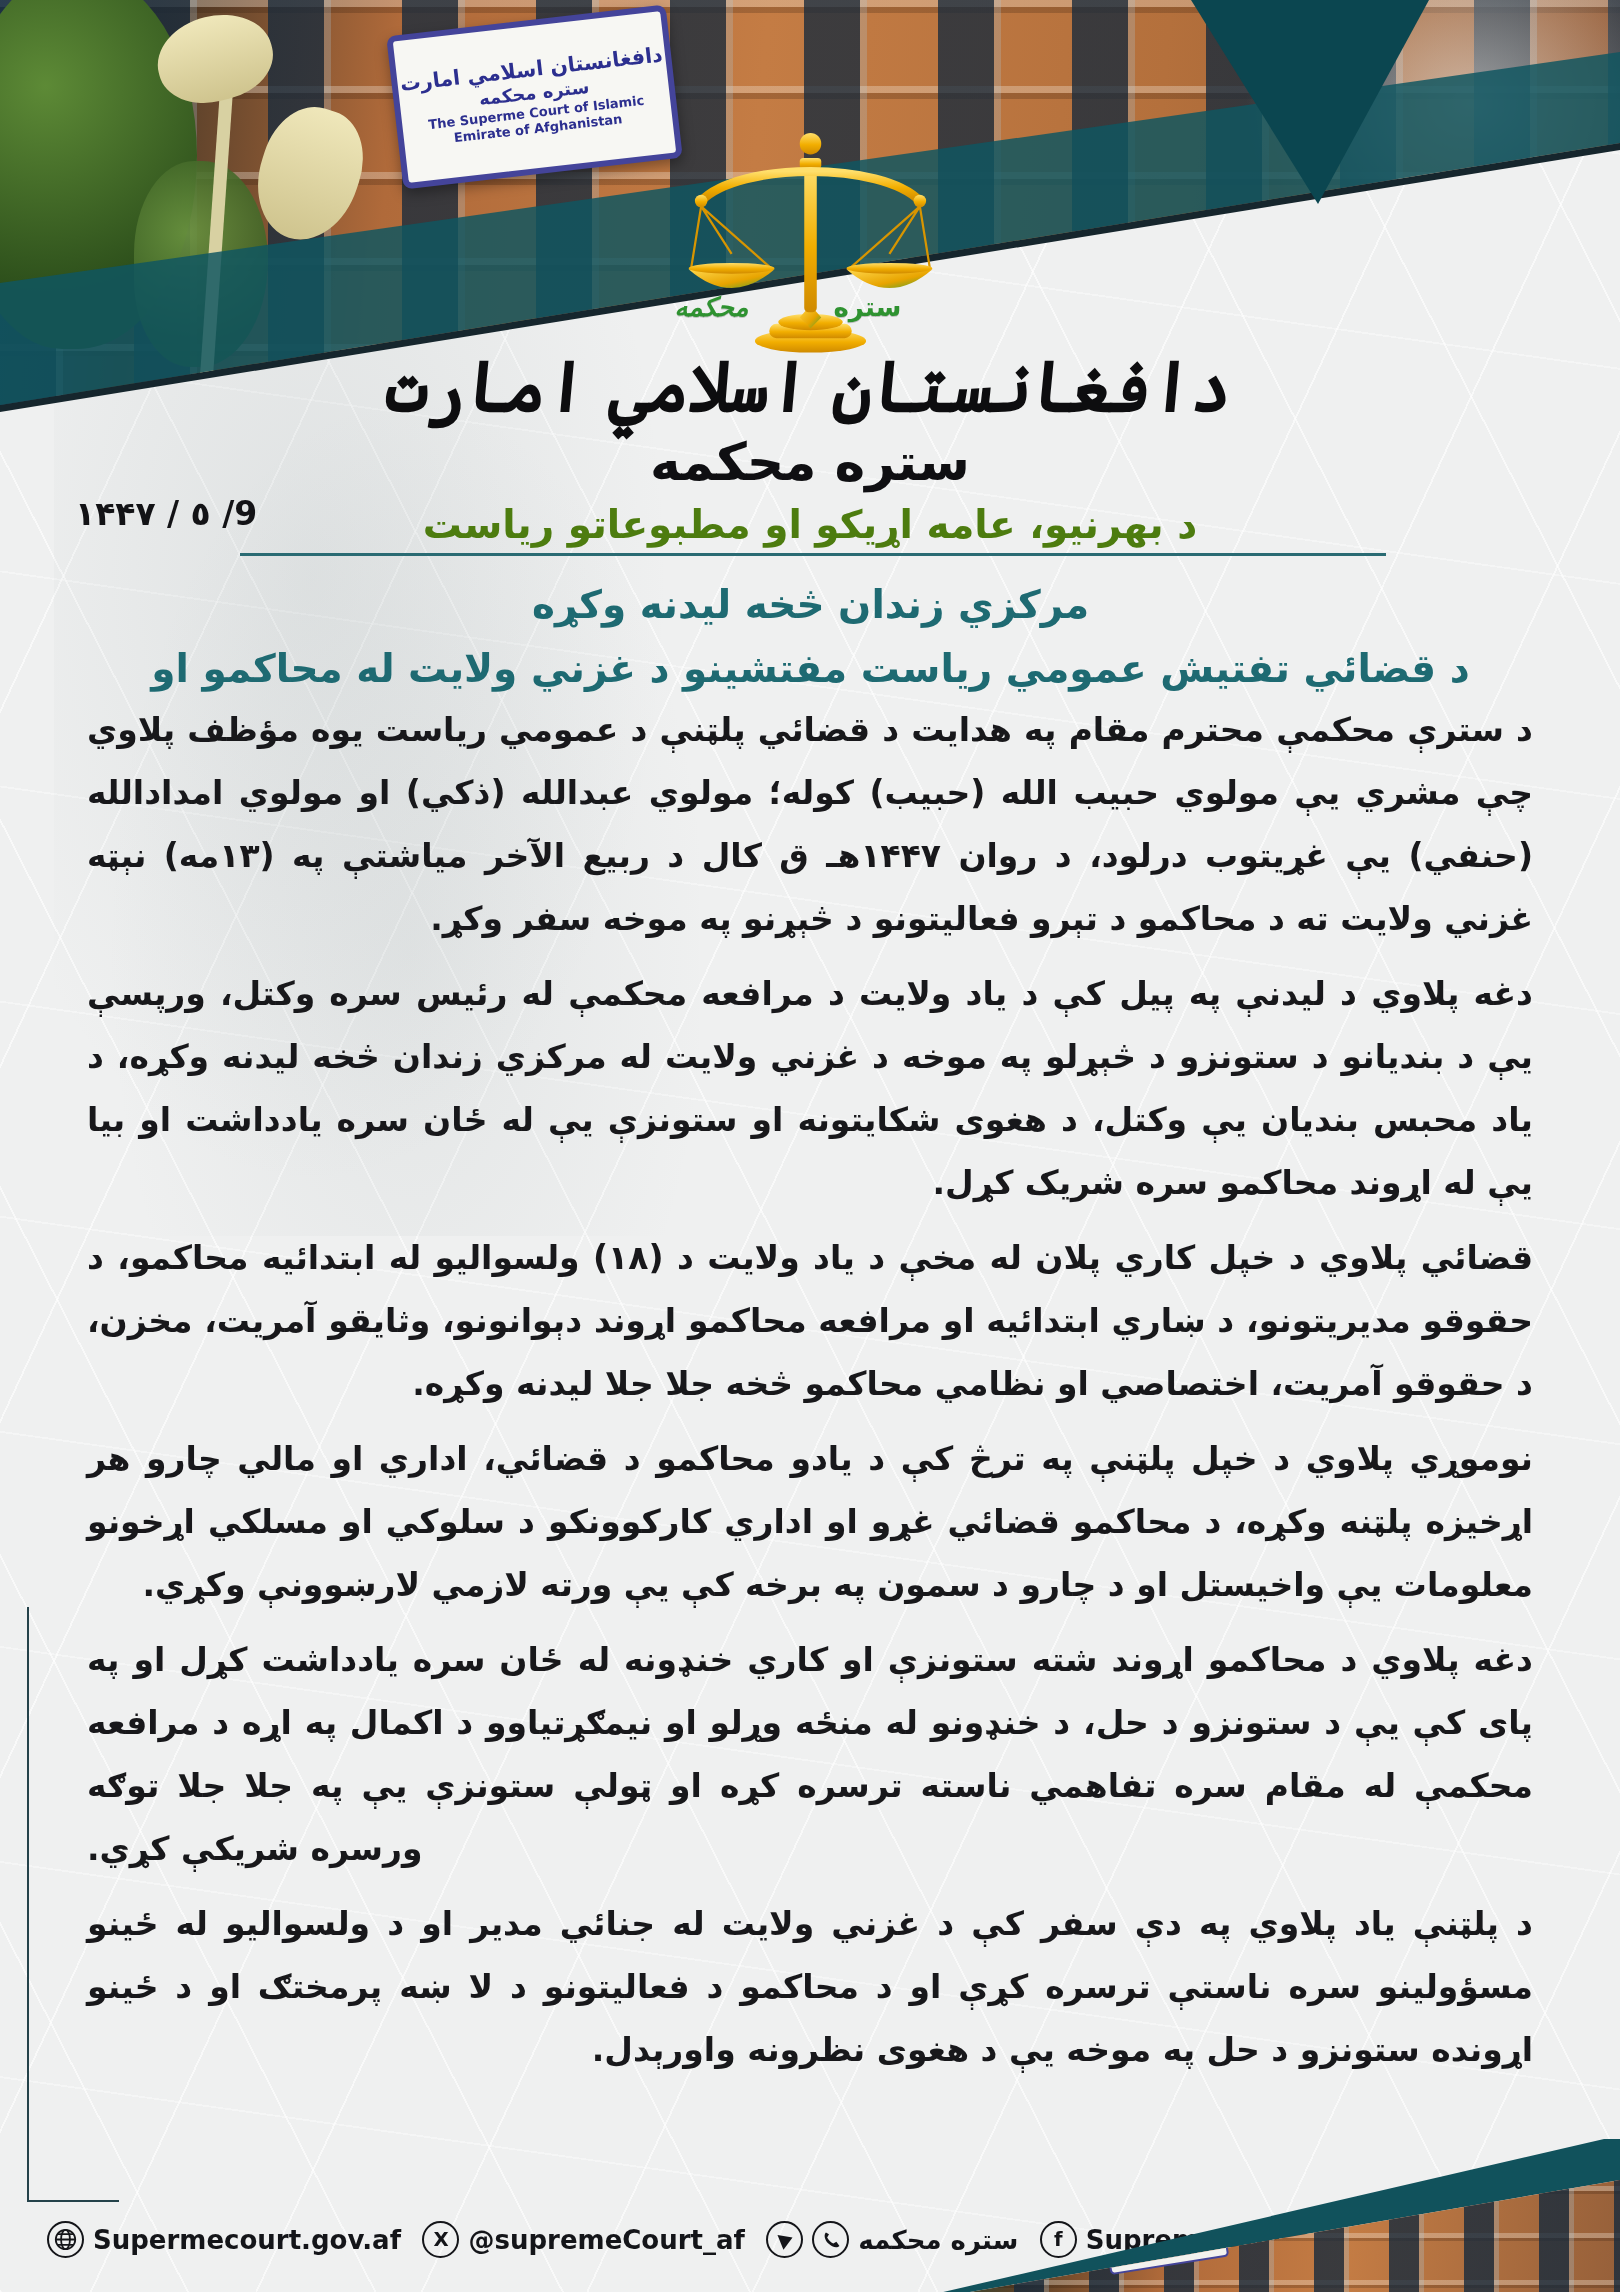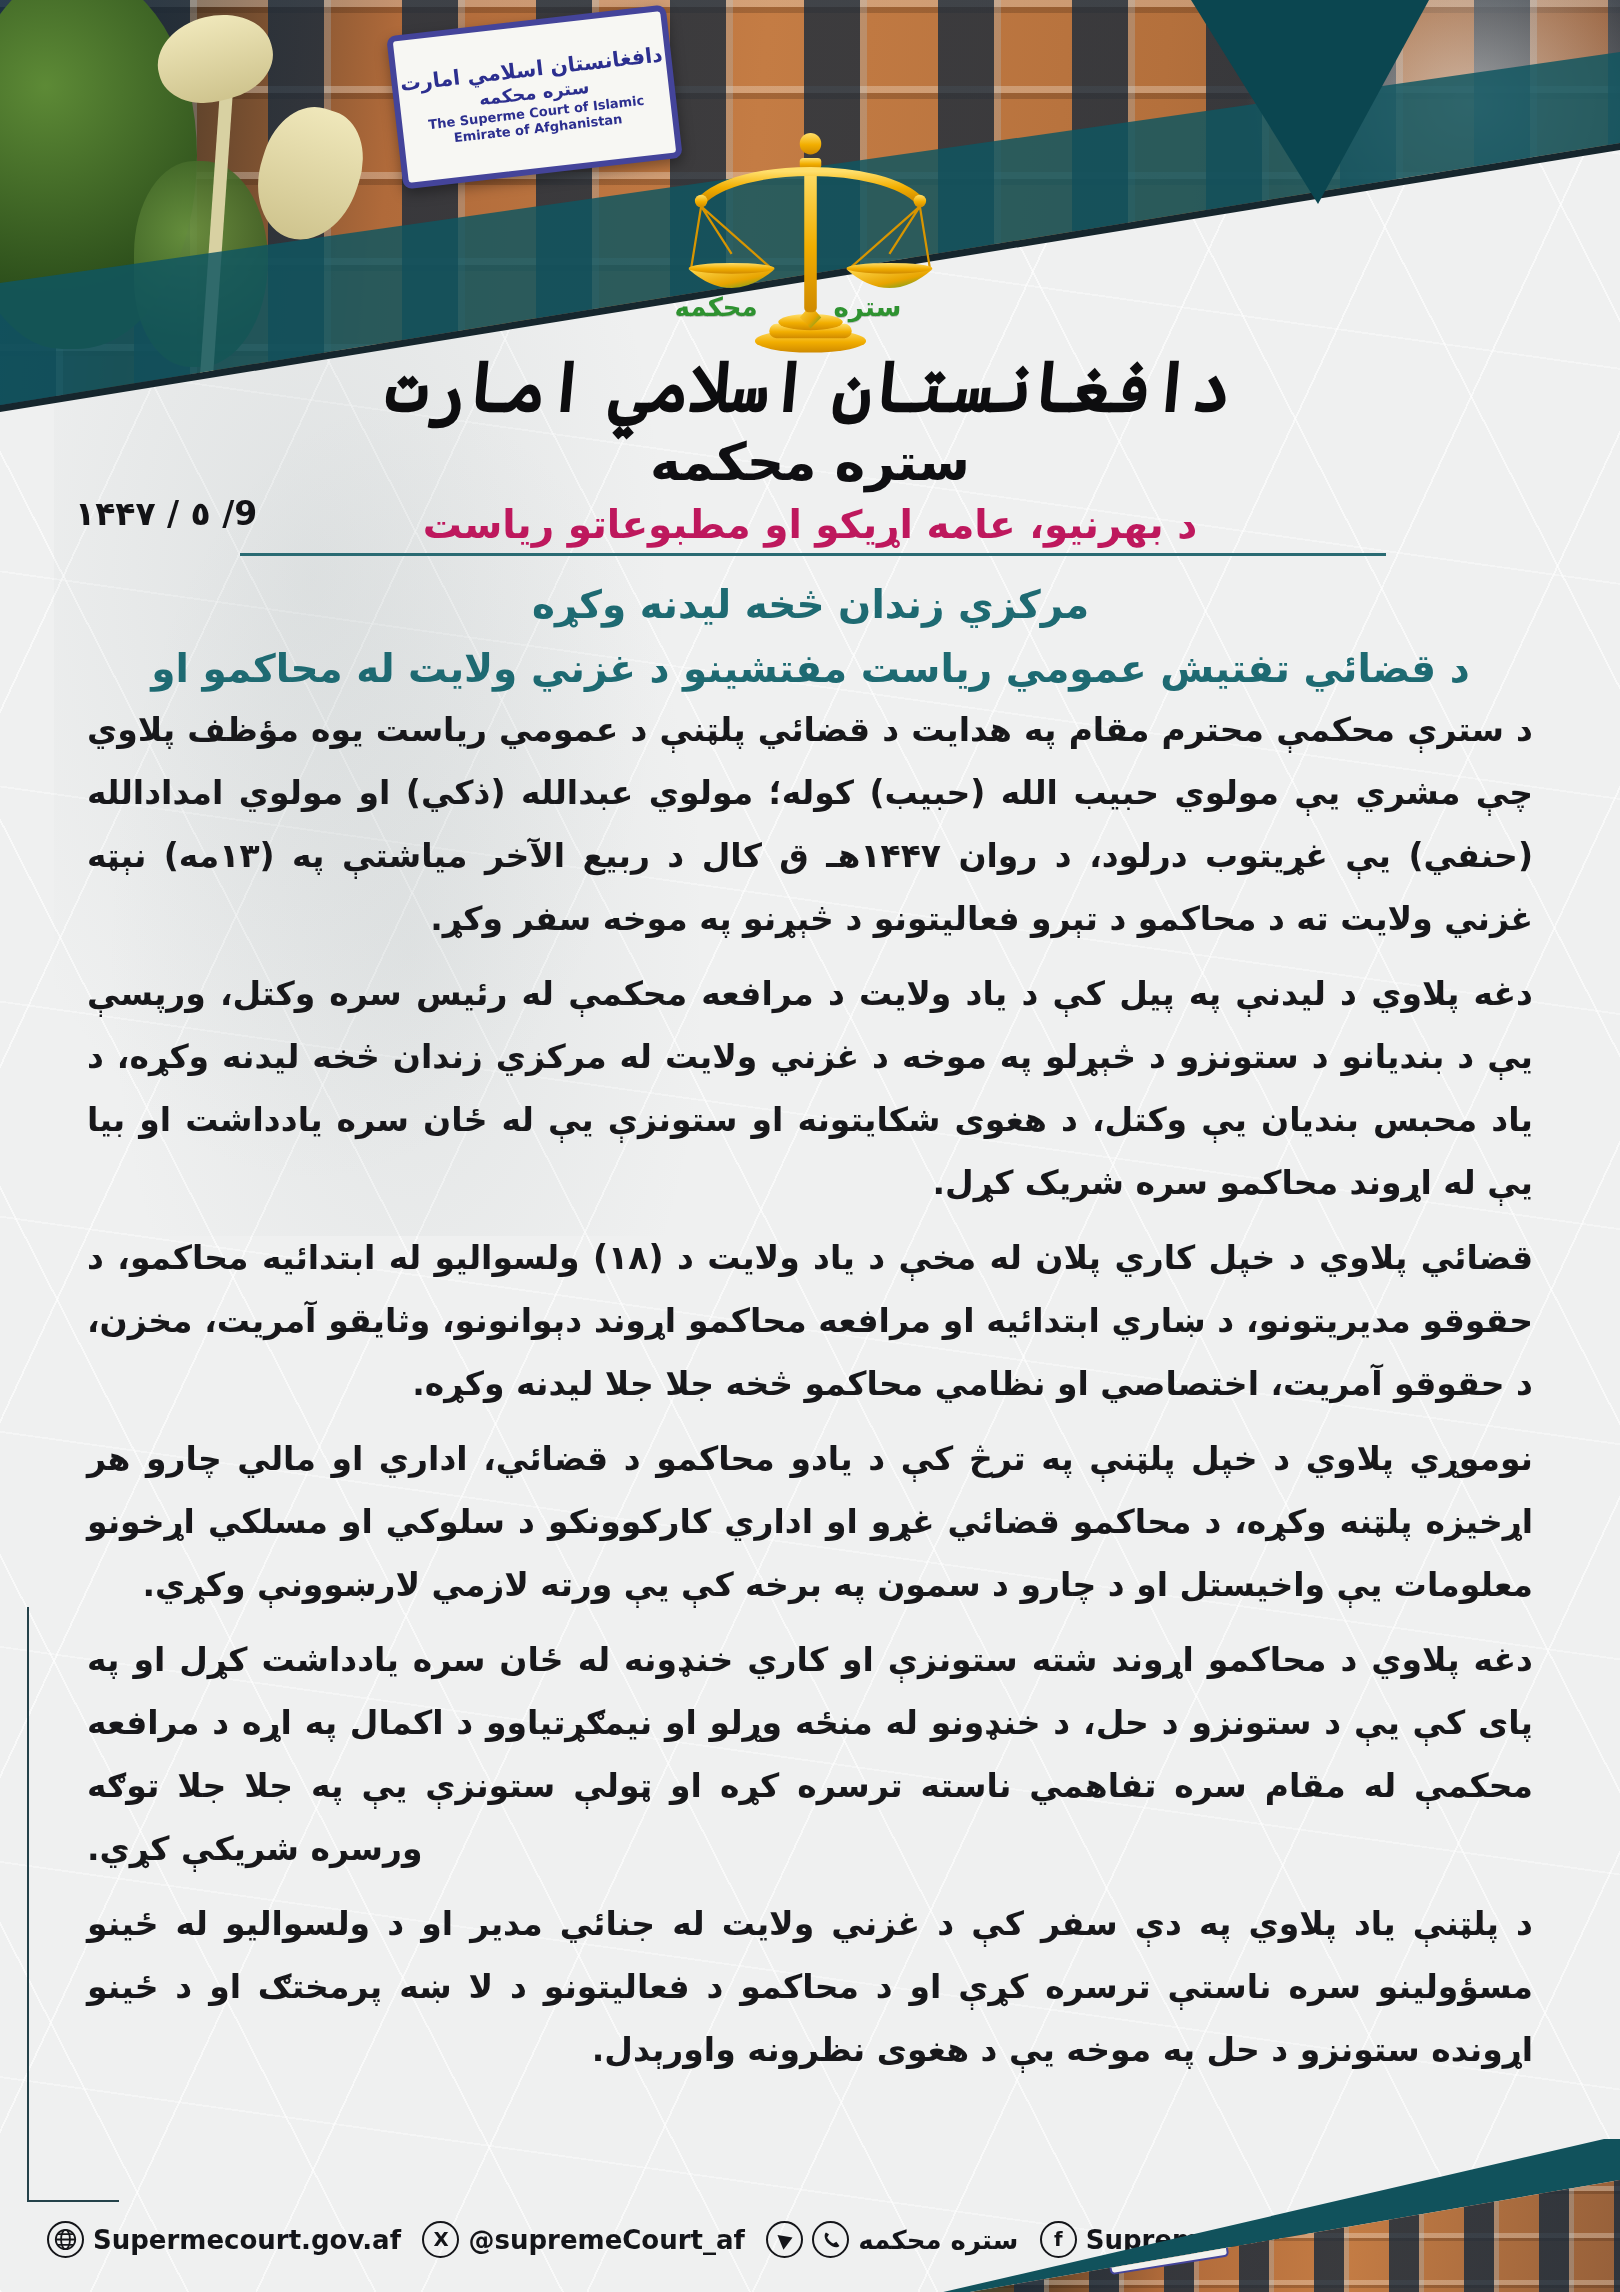--- a/index.html
+++ b/index.html
@@ -49,29 +49,29 @@
   .teal-band{position:absolute;inset:0;background:rgba(16,86,97,.84);
      clip-path:polygon(0 405px,1620px 143px,1620px 52px,0 283px);}
   .dark-wedge{position:absolute;inset:0;background:#0b4650;
      clip-path:polygon(1191px 0,1429px 0,1318px 204px);}
 
   
   .emblem{position:absolute;left:calc(50% - 134px);top:115px;width:269px;height:251px;}
   .emblem-label{position:absolute;top:177px;color:#2e9230;font-weight:bold;font-size:26px;
      text-shadow:0 0.9px 0 rgba(0,0,0,.2);}
   .el-r{left:calc(50% + 23px);}
-  .el-l{left:calc(50% - 136px);}
+  .el-l{left:calc(50% - 136px);font-style:italic;}
 
   
   .calligraphy{position:absolute;top:346px;left:0;width:100%;text-align:center;color:#0d0d0f;
      font-family:"DejaVu Serif",serif;font-weight:bold;font-size:68px;
      transform:skewX(-6deg) scaleY(1.04);letter-spacing:-1.8px;}
   .mast-title{position:absolute;top:432px;left:0;width:100%;text-align:center;color:#0f0f12;
      font-weight:bold;font-size:52px;}
-  .mast-sub{position:absolute;top:502px;left:0;width:100%;text-align:center;color:#be185d;
+  .mast-sub{position:absolute;top:502px;left:0;width:100%;text-align:center;color:#4d7c0f;
      font-weight:bold;font-size:39px;}
   .date{position:absolute;top:494px;left:75px;color:#131316;font-weight:bold;font-size:33px;
      direction:ltr;}
   .divider{position:absolute;top:553px;left:240px;width:1146px;height:2.7px;background:#2a6b73;}
 
   
   .headline{position:absolute;top:573px;left:90px;width:1441px;text-align:center;
      color:#1e6a72;font-weight:bold;font-size:39px;line-height:64px;}
 
   

